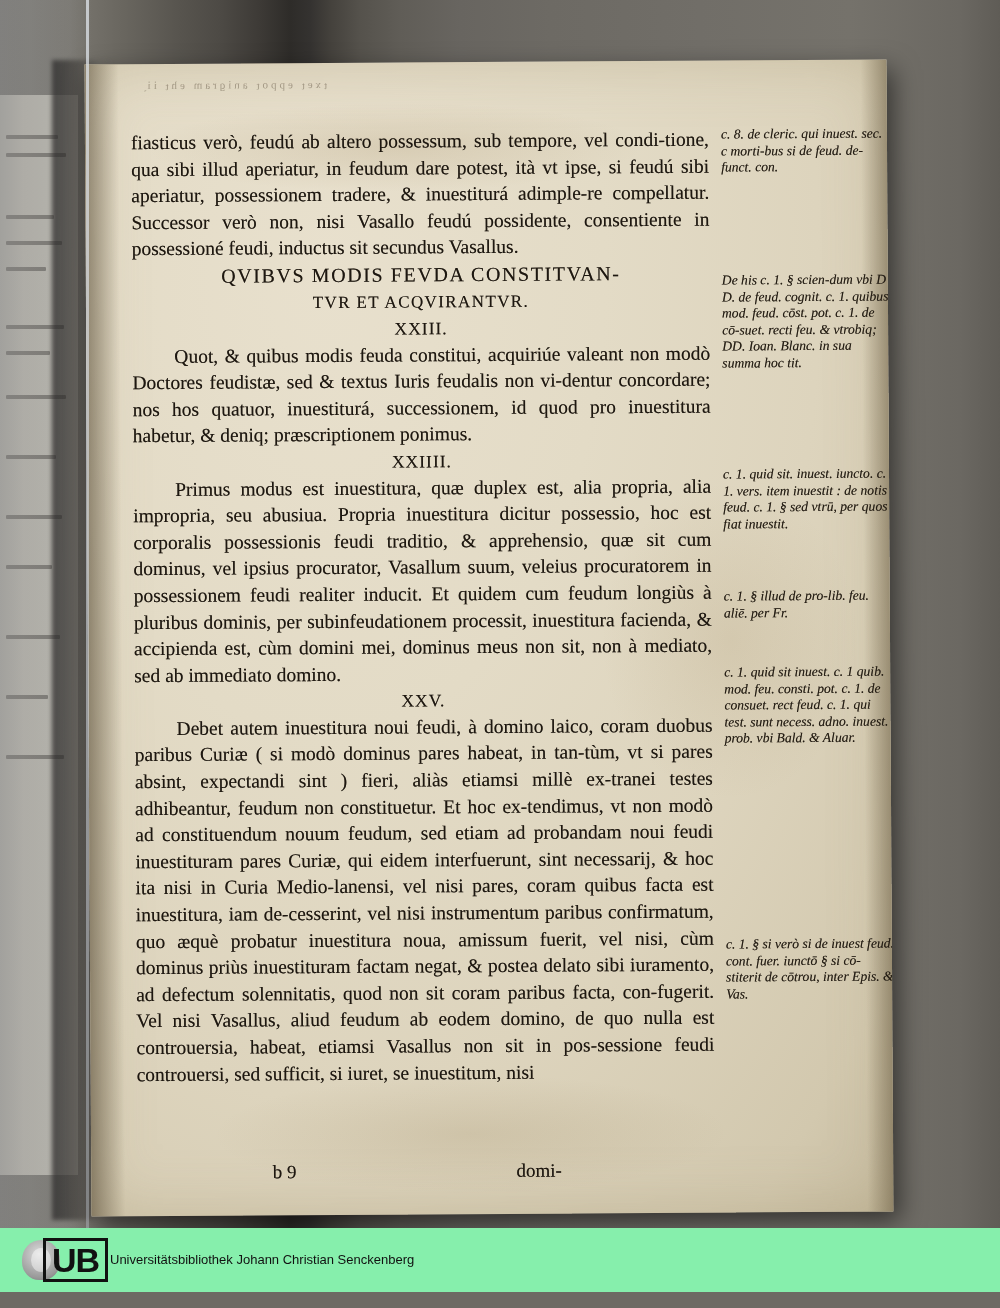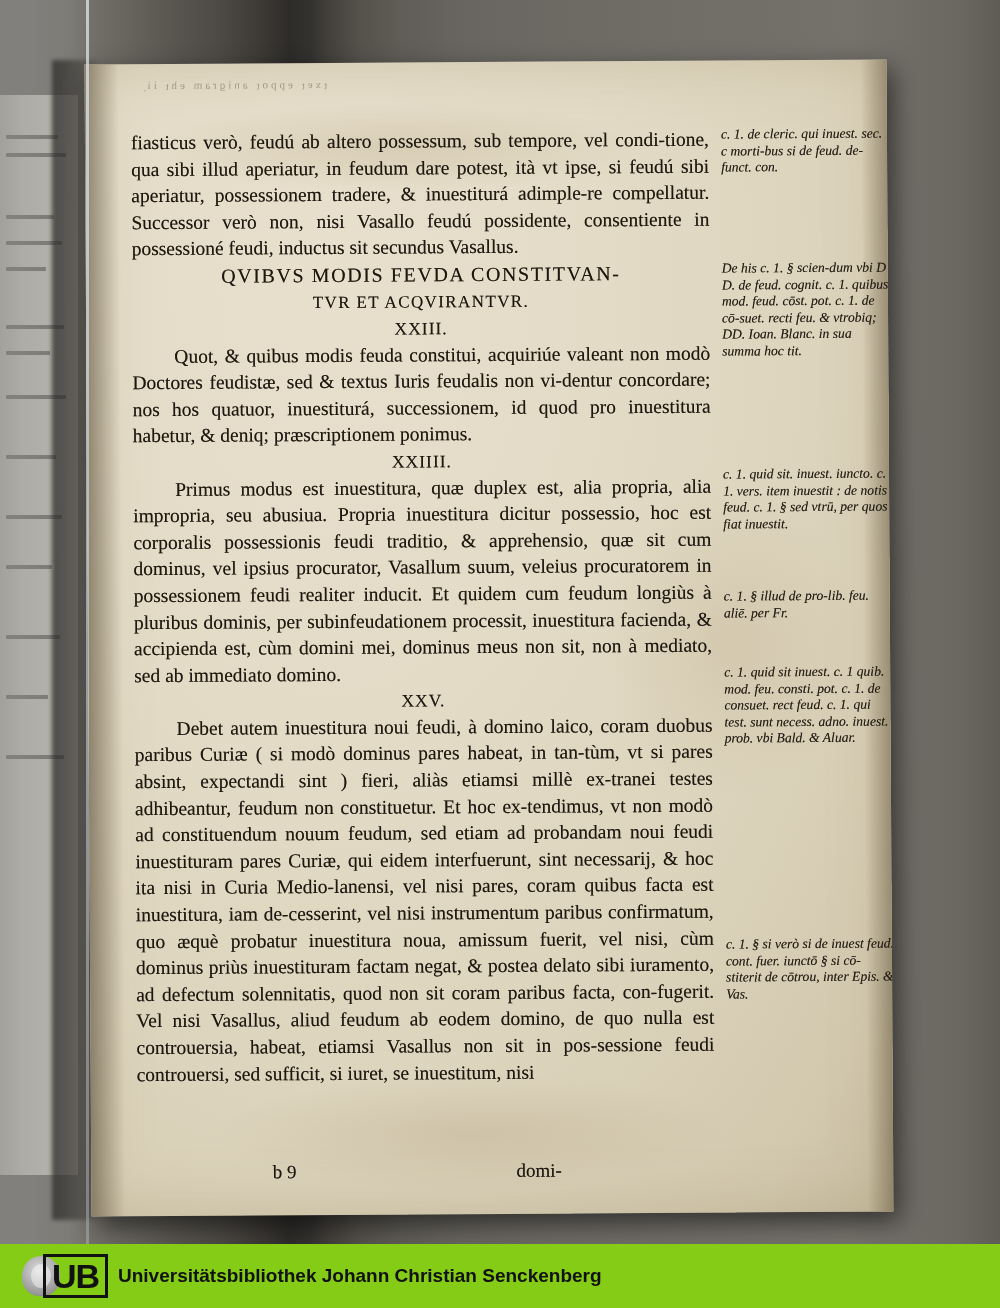--- a/index.html
+++ b/index.html
@@ -113,43 +113,43 @@
     position:absolute;left:22px;right:180px;bottom:2px;
     display:flex;justify-content:center;gap:220px;
     font-size:19px;color:#1d1710;
   }
 
   
   .aged{ text-shadow:0 0 .4px rgba(30,22,12,.55); }
 
   
   #footer{
-    position:absolute;left:0;bottom:0;width:1000px;height:64px;
-    background:#84cc16;display:flex;align-items:center;
+    position:absolute;left:0;bottom:16px;width:1000px;height:64px;
+    background:#86efac;display:flex;align-items:center;
   }
   #ub-logo{
     width:86px;height:48px;margin-left:22px;position:relative;flex:none;
   }
   #ub-logo .ub-text{
     position:absolute;right:0;top:2px;font-family:"Liberation Sans",sans-serif;
     font-weight:bold;font-size:34px;color:#111;letter-spacing:-1px;
     border:3px solid #111;padding:0 6px;line-height:38px;
   }
   #ub-logo .seal{
     position:absolute;left:0;top:4px;width:38px;height:40px;
     border-radius:50% 50% 45% 45%;
     background:radial-gradient(circle at 45% 35%,#dcdcdc,#9a9a9a 70%,#6f6f6f 100%);
   }
   #ub-logo .seal:after{
     content:"";position:absolute;left:9px;top:8px;width:20px;height:24px;
     border-radius:50%;background:rgba(255,255,255,.45);
   }
   #footer-text{
-    margin-left:10px;font-family:"Liberation Sans",sans-serif;
-    font-size:19px;color:#111;line-height:20px;font-weight:bold;
+    margin-left:2px;font-family:"Liberation Sans",sans-serif;
+    font-size:13px;color:#111;line-height:20px;
   }
 </style>
 </head>
 <body>
 
 <div id="scan">
 
   <div id="left-page">
     <div class="lp-line" style="top:40px;width:52px;"></div>
     <div class="lp-line" style="top:58px;width:60px;"></div>
@@ -194,22 +194,22 @@
         <p class="secnum">XXIIII.</p>
 
         <p class="ind">Primus modus est inuestitura, quæ duplex est, alia propria, alia impropria, seu abusiua. Propria inuestitura dicitur possessio, hoc est corporalis possessionis feudi traditio, &amp; apprehensio, quæ sit cum dominus, vel ipsius procurator, Vasallum suum, veleius procuratorem in possessionem feudi realiter inducit. Et quidem cum feudum longiùs à pluribus dominis, per subinfeudationem processit, inuestitura facienda, &amp; accipienda est, cùm domini mei, dominus meus non sit, non à mediato, sed ab immediato domino.</p>
 
         <p class="secnum">XXV.</p>
 
         <p class="ind">Debet autem inuestitura noui feudi, à domino laico, coram duobus paribus Curiæ ( si modò dominus pares habeat, in tan-tùm, vt si pares absint, expectandi sint ) fieri, aliàs etiamsi millè ex-tranei testes adhibeantur, feudum non constituetur. Et hoc ex-tendimus, vt non modò ad constituendum nouum feudum, sed etiam ad probandam noui feudi inuestituram pares Curiæ, qui eidem interfuerunt, sint necessarij, &amp; hoc ita nisi in Curia Medio-lanensi, vel nisi pares, coram quibus facta est inuestitura, iam de-cesserint, vel nisi instrumentum paribus confirmatum, quo æquè probatur inuestitura noua, amissum fuerit, vel nisi, cùm dominus priùs inuestituram factam negat, &amp; postea delato sibi iuramento, ad defectum solennitatis, quod non sit coram paribus facta, con-fugerit. Vel nisi Vasallus, aliud feudum ab eodem domino, de quo nulla est controuersia, habeat, etiamsi Vasallus non sit in pos-sessione feudi controuersi, sed sufficit, si iuret, se inuestitum, nisi</p>
       </div>
 
       <div class="margin-col aged">
-        <div class="mnote" style="top:0px;">c. 1. de cleric. qui inuest. sec. c morti-bus si de feud. de-funct. con.</div>
-        <div class="mnote" style="top:134px;">De his c. 1. § scien-dum vbi D D. de feud. cognit. c. 1. quibus mod. feud. cōst. pot. c. 1. de cō-suet. recti feu. &amp; vtrobiq; DD. Ioan. Blanc. in sua summa hoc tit.</div>
+        <div class="mnote" style="top:0px;">c. 8. de cleric. qui inuest. sec. c morti-bus si de feud. de-funct. con.</div>
+        <div class="mnote" style="top:146px;">De his c. 1. § scien-dum vbi D D. de feud. cognit. c. 1. quibus mod. feud. cōst. pot. c. 1. de cō-suet. recti feu. &amp; vtrobiq; DD. Ioan. Blanc. in sua summa hoc tit.</div>
         <div class="mnote" style="top:340px;">c. 1. quid sit. inuest. iuncto. c. 1. vers. item inuestit : de notis feud. c. 1. § sed vtrū, per quos fiat inuestit.</div>
         <div class="mnote" style="top:462px;">c. 1. § illud de pro-lib. feu. aliē. per Fr.</div>
         <div class="mnote" style="top:538px;">c. 1. quid sit inuest. c. 1 quib. mod. feu. consti. pot. c. 1. de consuet. rect feud. c. 1. qui test. sunt necess. adno. inuest. prob. vbi Bald. &amp; Aluar.</div>
         <div class="mnote" style="top:810px;">c. 1. § si verò si de inuest feud. cont. fuer. iunctō § si cō-stiterit de cōtrou, inter Epis. &amp; Vas.</div>
       </div>
 
       <div id="sig" class="aged">
         <span>b  9</span>
         <span>domi-</span>
       </div>

